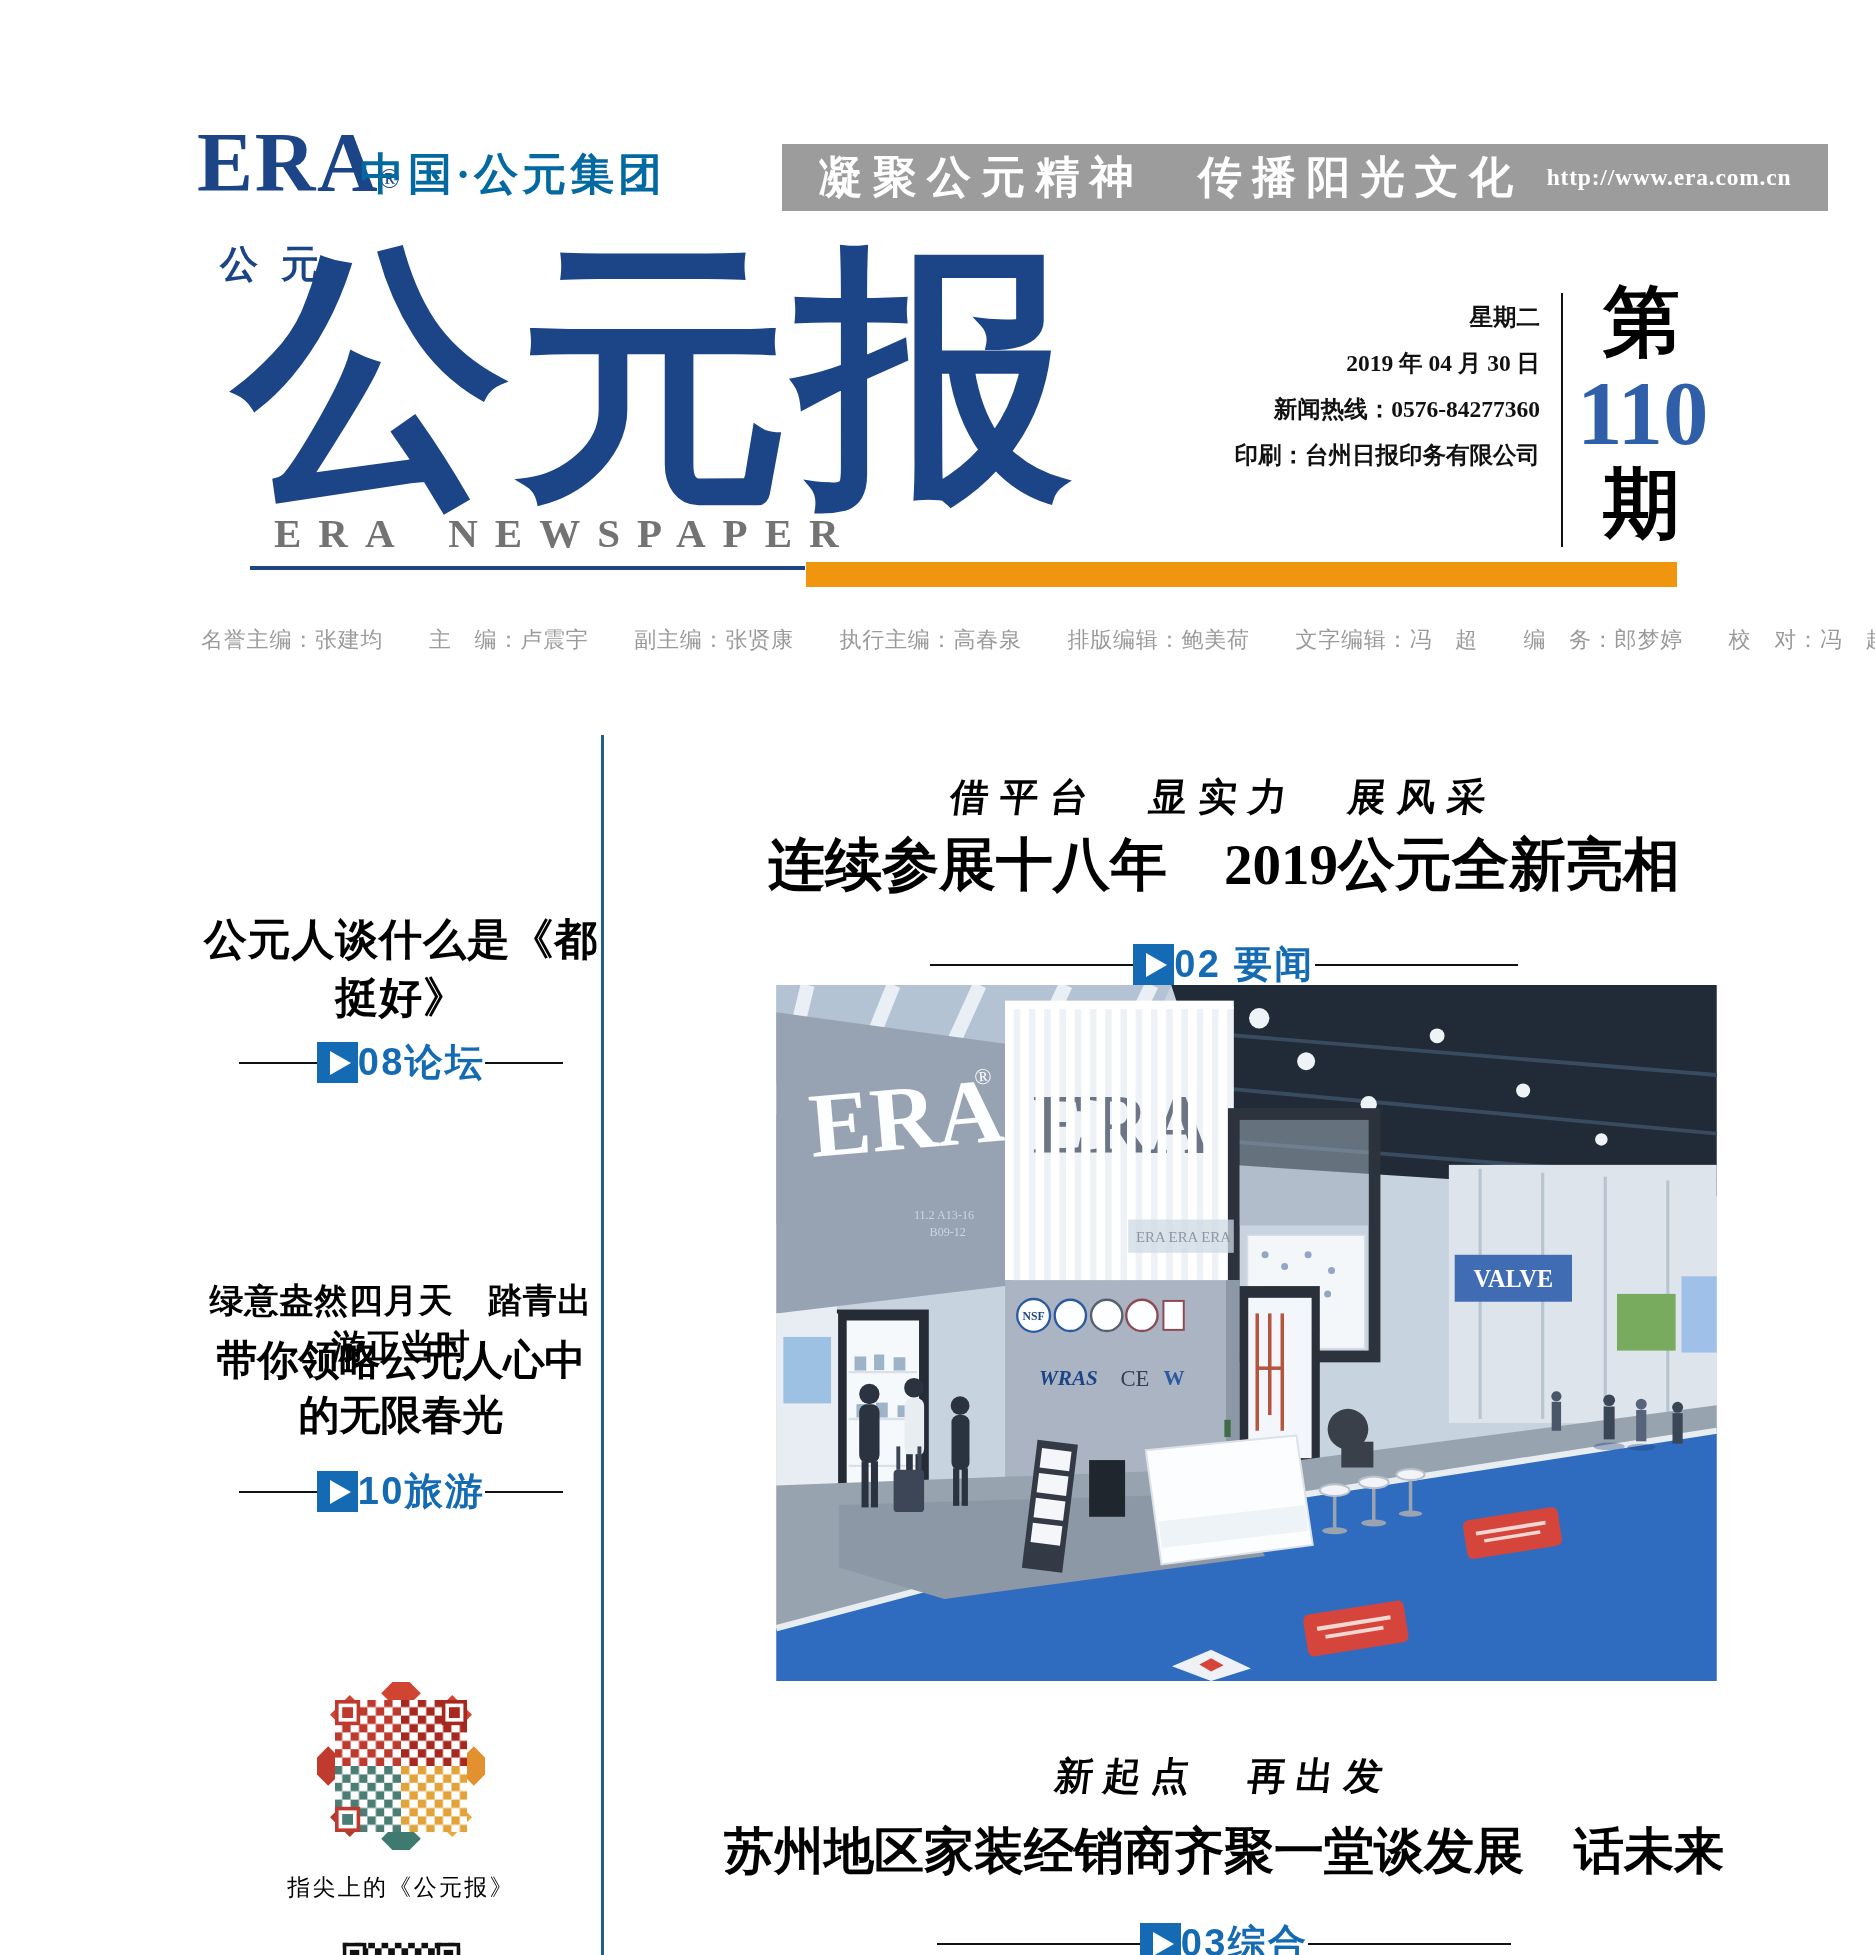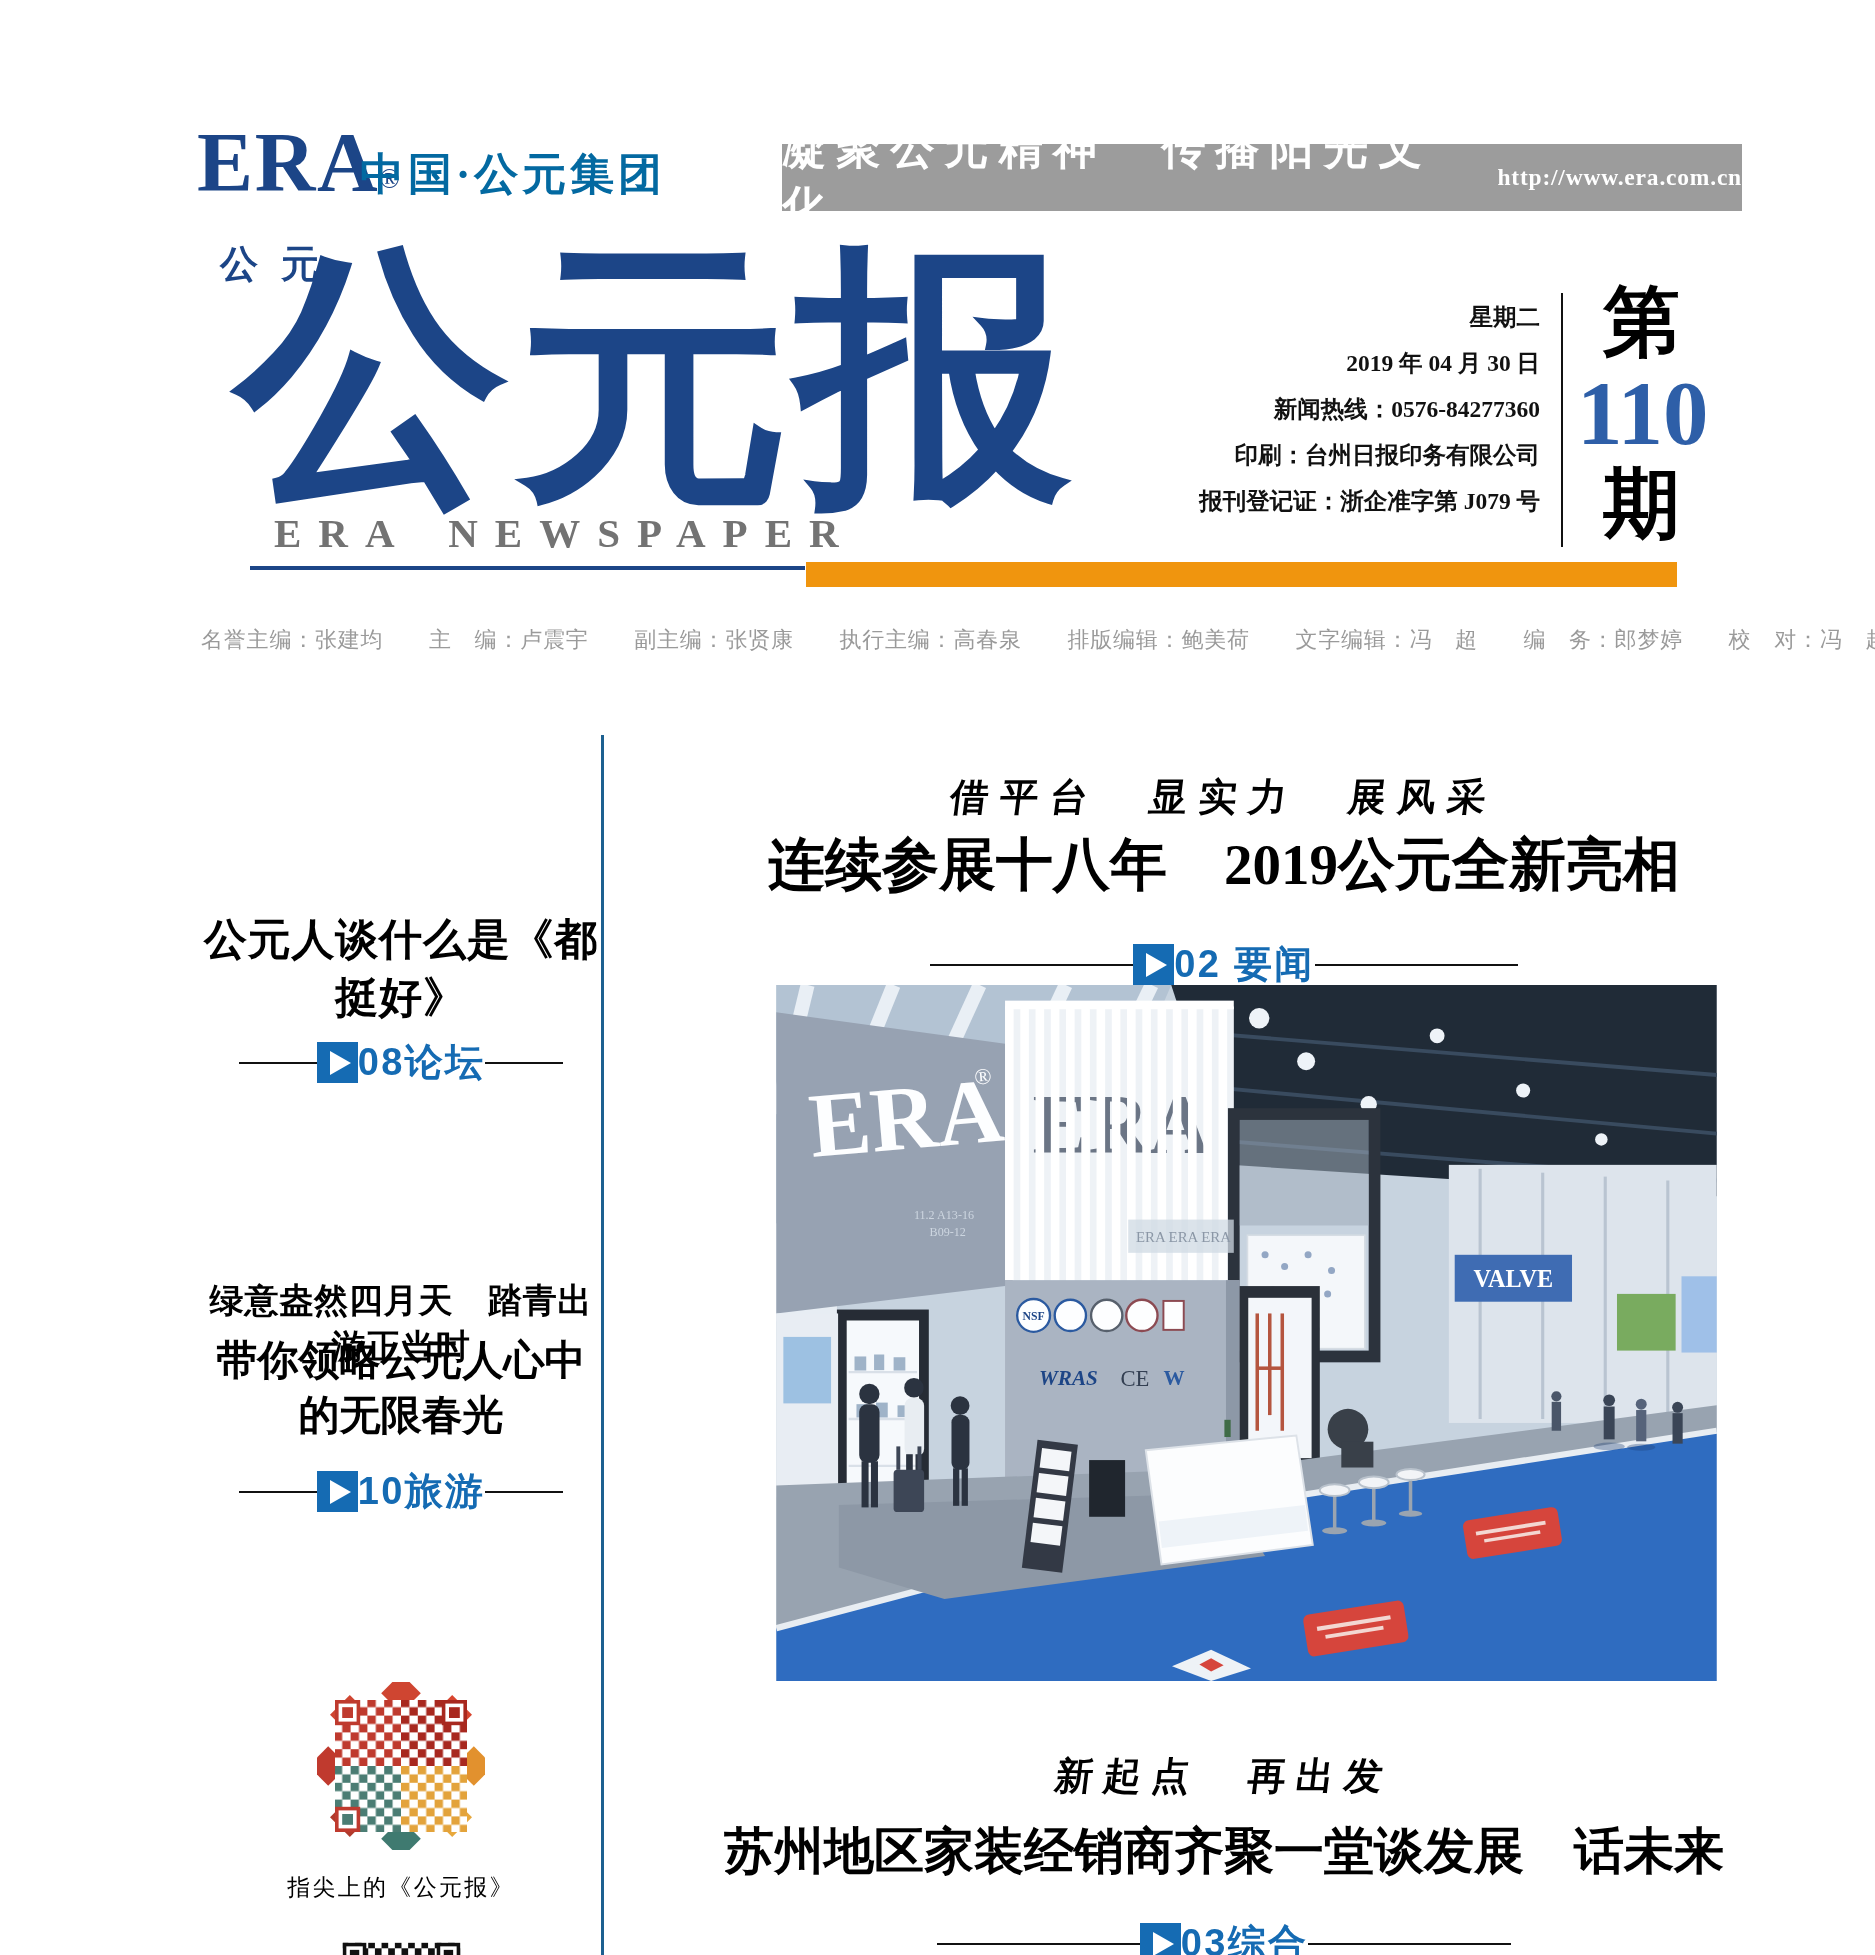--- a/index.html
+++ b/index.html
@@ -8,21 +8,21 @@
   .abs{position:absolute;}
   .sans{font-family:"Liberation Sans",sans-serif;}
   .nowrap{white-space:nowrap;}
 
   
   .logo-era{left:197px;top:124px;width:149px;text-align:left;color:#1c4587;}
   .logo-era .big{font-size:84px;font-weight:bold;line-height:0.92;letter-spacing:1.6px;}
   .logo-era .reg{font-size:27px;vertical-align:super;}
   .logo-era .cn{font-size:38px;font-weight:bold;letter-spacing:23px;margin-left:23px;line-height:1.0;margin-top:44px;}
   .group-name{left:360px;top:145px;font-size:44px;font-weight:bold;letter-spacing:3.9px;color:#0369a1;}
-  .slogan-banner{left:782px;top:144px;width:960px;height:67px;background:#9c9c9c;display:flex;align-items:center;justify-content:center;}
+  .slogan-banner{left:782px;top:144px;width:1046px;height:67px;background:#9c9c9c;display:flex;align-items:center;justify-content:center;}
   .slogan-banner .sg{color:#fff;font-weight:bold;font-size:44px;letter-spacing:10.2px;}
   .slogan-banner .url{color:#fff;font-weight:bold;font-size:23.5px;margin-left:23.5px;letter-spacing:0.8px;}
   .masthead{left:235px;top:235px;width:907px;font-size:274px;font-weight:bold;color:#1c4587;letter-spacing:7px;line-height:1.05;}
   .era-news{left:274px;top:509px;font-size:41px;font-weight:bold;color:#737373;letter-spacing:17px;word-spacing:11.7px;}
   .era-news-line{left:250px;top:566px;width:555px;height:3.5px;background:#1c4587;}
   .orange-bar{left:806px;top:562px;width:871px;height:25px;background:#f0950e;}
   .pubinfo{left:985px;top:294px;width:555px;text-align:right;font-size:23.5px;line-height:46px;font-weight:bold;color:#111;}
   .issue-vline{left:1561px;top:293px;width:1.6px;height:254px;background:#111;}
   .issue{left:1577px;top:284px;width:129px;text-align:center;line-height:1.0;}
   .issue .zh{font-size:77px;font-weight:bold;color:#000;display:block;}
@@ -65,21 +65,20 @@
 <div class="abs masthead">公元报</div>
 <div class="abs era-news">ERA  NEWSPAPER</div>
 <div class="abs era-news-line"></div>
 <div class="abs orange-bar"></div>
 
 <div class="abs pubinfo">
   <div>星期二</div>
   <div>2019 年 04 月 30 日</div>
   <div>新闻热线：0576-84277360</div>
   <div>印刷：台州日报印务有限公司</div>
-  <div>报刊登记证：浙企准字第 J079 号</div>
 </div>
 
 <div class="abs issue-vline"></div>
 <div class="abs issue">
   <span class="zh">第</span>
   <span class="num">110</span>
   <span class="zh">期</span>
 </div>
 
 <div class="abs staff">名誉主编：张建均　　主　编：卢震宇　　副主编：张贤康　　执行主编：高春泉　　排版编辑：鲍美荷　　文字编辑：冯　超　　编　务：郎梦婷　　校　对：冯　超　刘　珺</div>

